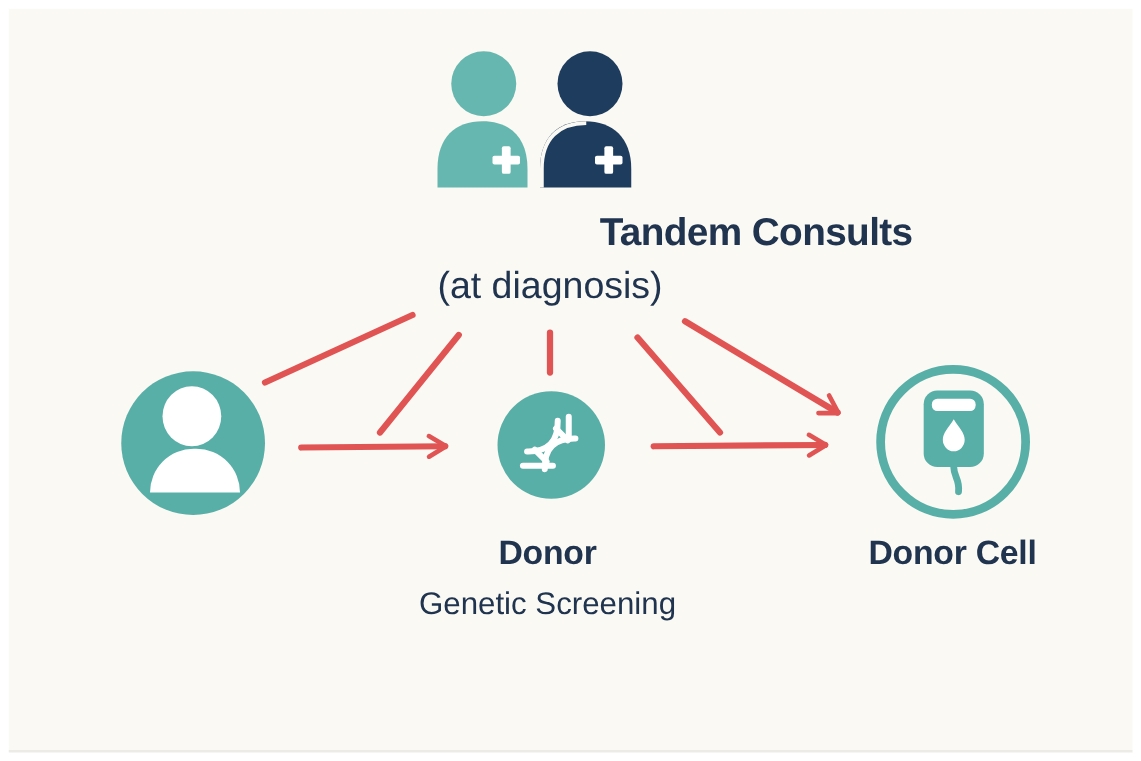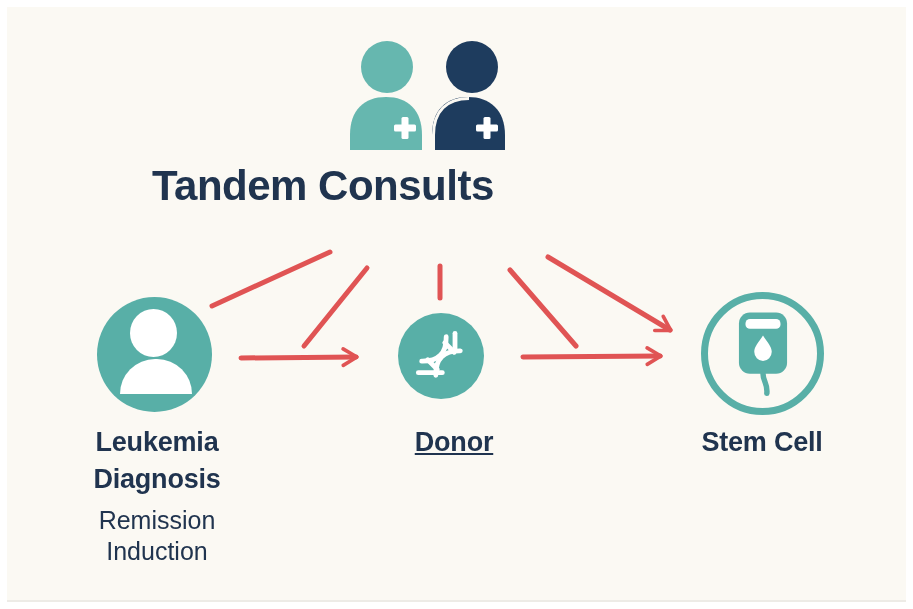--- a/index.html
+++ b/index.html
@@ -10,22 +10,22 @@
   html,body{background:#ddd;font-family:"Liberation Sans",sans-serif;}
   .canvas{
     position:relative;width:913px;height:609px;overflow:hidden;
     background:var(--background);
     box-shadow:inset 0 0 0 7px var(--frame), inset 0 -9px 0 #edebe6;
   }
   .abs{position:absolute;}
   
   .persons-svg{left:345px;top:40px;width:172px;height:112px;}
   .title{
-    left:152px;top:163px;width:600px;text-align:left;
-    font-size:42px;font-weight:700;letter-spacing:-0.5px;color:var(--text);
+    left:130px;top:163px;width:600px;text-align:right;
+    font-size:31px;font-weight:700;letter-spacing:-0.5px;color:var(--text);
     line-height:46px;
   }
   .subtitle{
     left:140px;top:211px;width:600px;text-align:center;
     font-size:30px;font-weight:400;color:var(--text);line-height:36px;
   }
   
   .arrow-layer{left:0;top:0;width:913px;height:609px;pointer-events:none;}
   
   .node-circle{
@@ -46,21 +46,21 @@
     border:7px solid var(--teal);background:transparent;
     display:flex;align-items:center;justify-content:center;
   }
   
   .label{
     top:424px;width:300px;text-align:center;color:var(--text);
   }
   .label .t{font-size:27px;font-weight:700;line-height:37px;letter-spacing:-0.2px;}
   .label .s{font-size:25px;font-weight:400;line-height:31px;margin-top:7px;}
   .label-leukemia{left:7px;}
-  .label-donor{left:304px;text-decoration:underline;}
+  .label-donor{left:288px;}
   .label-transplant{left:612px;}
 </style>
 </head>
 <body>
 
 <div class="canvas">
 
   <svg class="abs persons-svg" viewBox="0 0 172 112">
     <g>
       <circle cx="42" cy="27" r="26" fill="var(--teal-light)"></circle>
@@ -75,20 +75,21 @@
       <path d="M87,110 V95 C87,70 101,57 123,57 C145,57 160,70 160,95 V110 Z" fill="var(--navy)"></path>
       <path d="M88.5,110 V95 C88.5,71 102,58.5 124,58.5" fill="none" stroke="var(--background)" stroke-width="3"></path>
       <g>
         <rect x="131" y="84.5" width="22" height="7" rx="1.5" fill="var(--white)"></rect>
         <rect x="138.5" y="77" width="7" height="22" rx="1.5" fill="var(--white)"></rect>
       </g>
     </g>
   </svg>
 
   <div class="abs title">Tandem Consults</div>
+  <div class="abs subtitle">(at diagnosis)</div>
 
   <svg class="abs arrow-layer" viewBox="0 0 913 609">
     <defs>
       <marker id="chev" viewBox="0 0 12 12" refX="9" refY="6" markerWidth="4.4" markerHeight="4.4" orient="auto">
         <path d="M2,1.5 L9.5,6 L2,10.5" fill="none" style="stroke:var(--red)" stroke-width="2" stroke-linecap="round" stroke-linejoin="round"></path>
       </marker>
     </defs>
     <g style="stroke:var(--red)" stroke-width="5" stroke-linecap="round" fill="none">
       <line x1="330" y1="252" x2="212" y2="306"></line>
       <line x1="367" y1="268" x2="304" y2="346"></line>
@@ -99,52 +100,45 @@
       <line x1="523" y1="357" x2="660" y2="356" marker-end="url(#chev)"></line>
     </g>
   </svg>
 
   <div class="abs node-circle node-leukemia">
     <div>
       <div class="person-head"></div>
       <div class="person-body"></div>
     </div>
   </div>
-  <div class="abs label label-leukemia">
-    <div class="t">Leukemia</div>
-    <div class="t">Diagnosis</div>
-    <div class="s">
-      <div>Remission</div>
-      <div>Induction</div>
-    </div>
-  </div>
 
   <div class="abs node-circle node-dna">
     <svg width="64" height="64" viewBox="0 0 48 48">
       <g stroke="var(--white)" stroke-width="3.6" fill="none" stroke-linecap="round">
         <g transform="rotate(-45 24 24)">
           <path d="M11,16.5 Q24,30 37,16.5"></path>
           <path d="M11,31.5 Q24,18 37,31.5"></path>
           <line x1="15" y1="19" x2="15" y2="29"></line>
           <line x1="33" y1="19" x2="33" y2="29"></line>
         </g>
         <line x1="34.5" y1="7" x2="34.5" y2="20"></line>
         <line x1="7" y1="36.5" x2="25" y2="36.5"></line>
       </g>
     </svg>
   </div>
   <div class="abs label label-donor">
     <div class="t">Donor</div>
+    <div class="s">Genetic Screening</div>
   </div>
 
   <div class="abs node-ring">
     <svg width="70" height="92" viewBox="0 0 64 84">
       <rect x="10" y="4" width="44" height="56" rx="10" fill="var(--teal)"></rect>
       <rect x="16" y="10" width="32" height="9" rx="4" fill="var(--white)"></rect>
       <path d="M32,25 C36,31.5 40,35 40,40 a8,8.4 0 1 1 -16,0 C24,35 28,31.5 32,25 Z" fill="var(--white)"></path>
       <path d="M32,60 C32,67 36.5,69 35.5,78" stroke="var(--teal)" stroke-width="5" fill="none" stroke-linecap="round"></path>
     </svg>
   </div>
   <div class="abs label label-transplant">
-    <div class="t">Stem Cell</div>
+    <div class="t">Donor Cell</div>
   </div>
 
 </div>
 
 </body></html>

